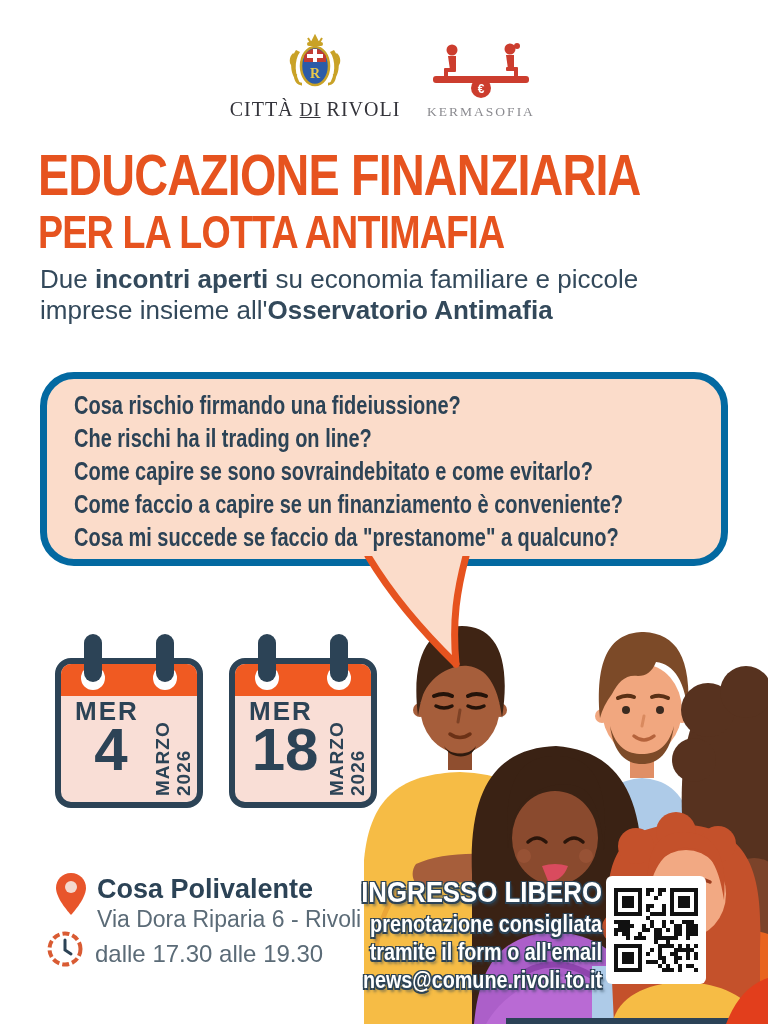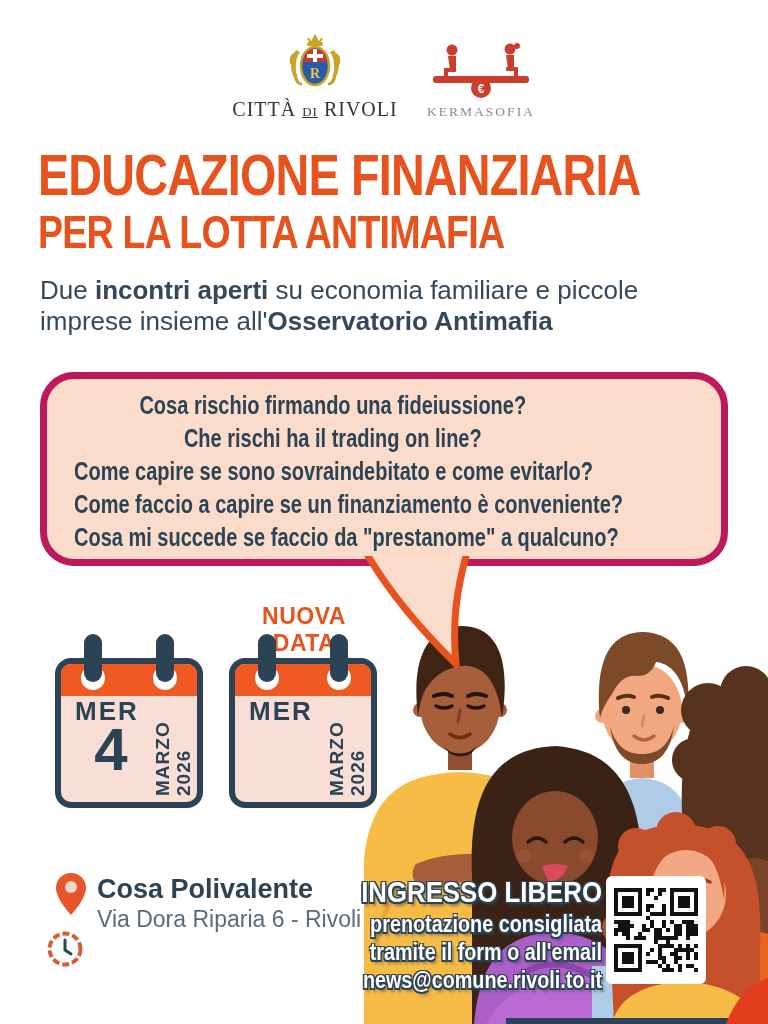--- a/index.html
+++ b/index.html
@@ -3,37 +3,37 @@
 <meta charset="utf-8">
 <style>
   html,body{margin:0;padding:0;background:#e8e8e8;}
   #poster{position:relative;width:768px;height:1024px;background:#ffffff;overflow:hidden;
           font-family:"Liberation Sans","DejaVu Sans",sans-serif;margin:0 auto;}
   
   .logo-rivoli{position:absolute;left:228px;top:34px;width:174px;text-align:center;}
   .logo-kerma{position:absolute;left:424px;top:40px;width:114px;text-align:center;}
   .rivoli-text{margin-top:2px;font-family:"Liberation Serif","DejaVu Serif",serif;
                color:#33333a;font-size:20px;letter-spacing:1px;white-space:nowrap;}
-  .rivoli-text .small{font-size:13px;text-decoration:underline;}
+  .rivoli-text .small{font-size:18px;text-decoration:underline;}
   .kerma-text{margin-top:2px;font-family:"Liberation Serif","DejaVu Serif",serif;
               color:#8b8b90;font-size:13.5px;letter-spacing:2px;}
   
   .title{position:absolute;left:38px;top:146px;color:#e6531f;font-weight:800;}
   .title .t1{font-size:57px;line-height:58px;letter-spacing:-1px;white-space:nowrap;
              transform:scaleX(.82);transform-origin:left top;}
   .title .t2{font-size:47px;line-height:48px;margin-top:4px;letter-spacing:-1px;white-space:nowrap;
              transform:scaleX(.80);transform-origin:left top;}
   
-  .subtitle{position:absolute;left:40px;top:275px;width:665px;font-size:26px;line-height:31px;
+  .subtitle{position:absolute;left:40px;top:264px;width:665px;font-size:26px;line-height:31px;
             color:#33495b;font-weight:400;}
   .subtitle b{font-weight:700;}
   
   .bubble{position:absolute;left:40px;top:372px;width:688px;height:194px;box-sizing:border-box;
-          background:#fbdcca;border:7px solid #be185d;border-radius:34px;z-index:2;
-          padding:10px 0 0 27px;text-align:center;}
+          background:#fbdcca;border:7px solid #0369a1;border-radius:34px;z-index:2;
+          padding:10px 0 0 27px;}
   .bubble .q{font-size:25px;line-height:33px;font-weight:700;color:#2c4356;white-space:nowrap;
              transform:scaleX(.80);transform-origin:left top;}
   .bubble-tail{position:absolute;left:362px;top:556px;z-index:3;}
   
   .nuova-data{position:absolute;left:228px;top:603px;width:152px;text-align:center;
               font-size:23px;font-weight:800;color:#e6531f;letter-spacing:.5px;z-index:2;}
   .cal{position:absolute;width:128px;height:174px;z-index:2;}
   .cal .body{position:absolute;left:0;top:24px;width:148px;height:150px;box-sizing:border-box;
              border:6px solid #2c4356;border-radius:16px;background:#f9ded6;overflow:hidden;}
   .cal .head{position:absolute;left:0;top:0;width:100%;height:32px;background:#f05a22;}
@@ -123,21 +123,20 @@
     <div class="q">Come capire se sono sovraindebitato e come evitarlo?</div>
     <div class="q">Come faccio a capire se un finanziamento è conveniente?</div>
     <div class="q">Cosa mi succede se faccio da "prestanome" a qualcuno?</div>
   </div>
   <svg class="bubble-tail" width="120" height="114" viewBox="0 0 120 114">
     <path d="M 6,2 L 104,2 C 94,34 90,64 94,108 C 58,72 28,38 6,2 Z" fill="#fbdcca"></path>
     <path d="M 6,0 C 30,40 60,75 94,108" stroke="#e6531f" stroke-width="7" fill="none" stroke-linecap="round"></path>
     <path d="M 104,0 C 95,34 90,64 94,108" stroke="#e6531f" stroke-width="7" fill="none" stroke-linecap="round"></path>
   </svg>
 
-  <div class="nuova-data">NUOVA DATA</div>
 
   <div class="cal" style="left:55px;top:634px;">
     <div class="body">
       <div class="head"></div>
     </div>
     <div class="hole" style="left:26px;"></div>
     <div class="hole" style="left:98px;"></div>
     <div class="ring" style="left:29px;"></div>
     <div class="ring" style="left:101px;"></div>
     <div class="dayname">MER</div>
@@ -150,20 +149,21 @@
 
   <div class="cal" style="left:229px;top:634px;">
     <div class="body">
       <div class="head"></div>
     </div>
     <div class="hole" style="left:26px;"></div>
     <div class="hole" style="left:98px;"></div>
     <div class="ring" style="left:29px;"></div>
     <div class="ring" style="left:101px;"></div>
     <div class="dayname">MER</div>
+    <div class="daynum">18</div>
     <div class="monthblock">
       <div>MARZO</div>
       <div>2026</div>
     </div>
   </div>
 
   <svg class="illustration" width="412" height="426" viewBox="0 0 412 426">
 
     <g>
       <path d="M 220,426 C 220,215 240,184 286,180 C 332,184 352,215 352,426 Z" fill="#aecbe8"></path>
@@ -249,20 +249,21 @@
   <svg class="pin-icon" width="32" height="44" viewBox="0 0 32 44">
     <path d="M16 1 C7 1 1 8 1 16 C1 27 16 43 16 43 C16 43 31 27 31 16 C31 8 25 1 16 1 Z" fill="#e8552b"></path>
     <circle cx="16" cy="15" r="6" fill="#f4d9ce"></circle>
   </svg>
   <div class="venue-name">Cosa Polivalente</div>
   <div class="venue-addr">Via Dora Riparia 6 - Rivoli</div>
   <svg class="clock-icon" width="38" height="38" viewBox="0 0 38 38">
     <circle cx="19" cy="19" r="15.5" fill="#ffffff" stroke="#d95b33" stroke-width="4" stroke-dasharray="7 3"></circle>
     <path d="M19 10 L19 20 L25 24" stroke="#2c4356" stroke-width="3" fill="none" stroke-linecap="round"></path>
   </svg>
+  <div class="venue-time">dalle 17.30 alle 19.30</div>
 
   <div class="admission">
     <div class="a1">INGRESSO LIBERO</div>
     <div class="a2">prenotazione consigliata</div>
     <div class="a2">tramite il form o all'email</div>
     <div class="a2">news@comune.rivoli.to.it</div>
   </div>
 
   <div class="qr-panel">
     <svg width="84" height="84" viewBox="0 0 84 84">

